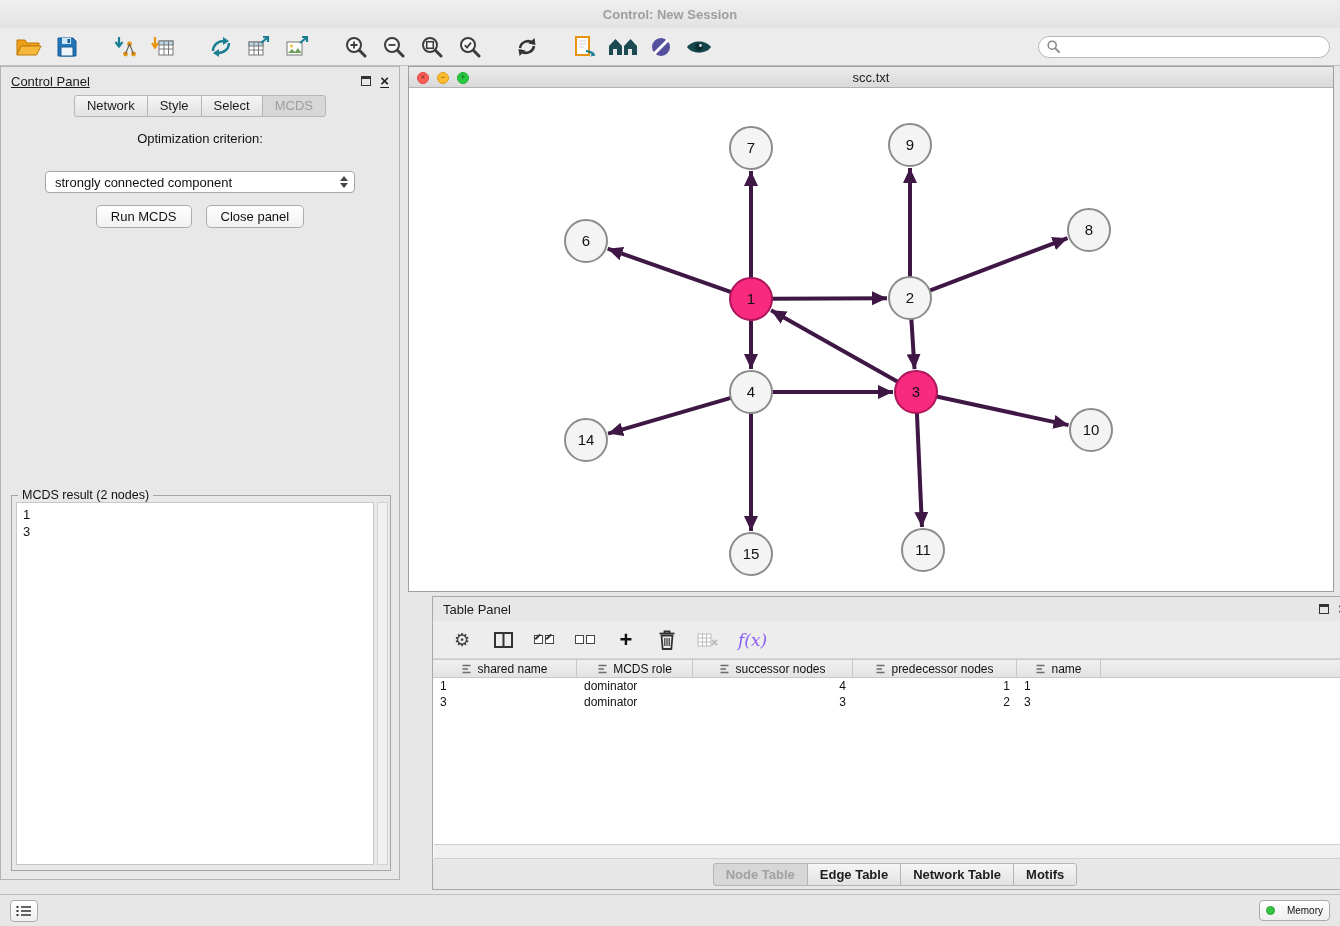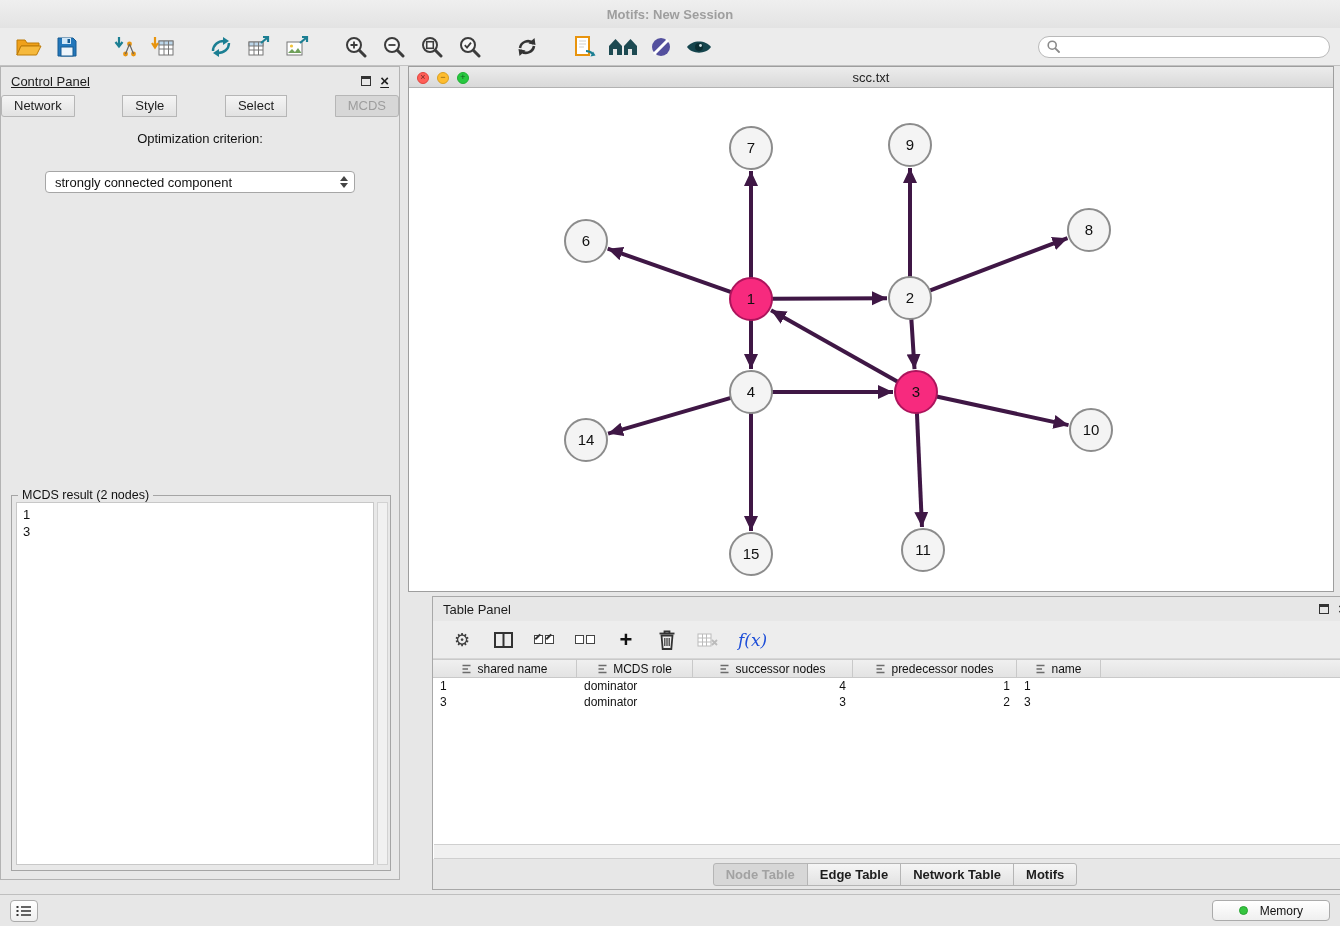--- a/index.html
+++ b/index.html
@@ -21,21 +21,21 @@
     border-radius:12px; display:flex; align-items:center; padding:0 8px; gap:5px; }
   .search-box input { border:none; outline:none; flex:1; font-size:12px; font-family:"Liberation Sans",sans-serif; background:transparent; }
 
   
   .control-panel { position:absolute; left:0; top:66px; width:400px; height:814px;
     background:#e8e8e8; border:1px solid #b3b3b3; }
   .panel-header { height:28px; display:flex; align-items:center; padding:0 10px; font-size:13px; color:#1c1c1c;text-decoration:underline; }
   .panel-header .spacer { flex:1; }
   .float-icon { width:10px; height:10px; border:1.6px solid #333; border-top-width:3px; margin-right:9px; }
   .close-icon { font-size:15px; font-weight:bold; color:#222; line-height:10px; }
-  .cp-tabs { display:flex; justify-content:space-between; height:22px; }
+  .cp-tabs { display:flex; justify-content:center; height:22px; }
   .cp-tab { padding:2px 12px; font-size:13px; border:1px solid #b6b6b6; background:linear-gradient(#f5f5f5,#e2e2e2);
     margin-left:-1px; color:#1d1d1d; height:22px; }
   .cp-tab:first-child { margin-left:0; border-radius:3px 0 0 3px; }
   .cp-tab:last-child { border-radius:0 3px 3px 0; }
   .cp-tab.active { background:#d7d7d7; color:#9d9d9d; }
   .cp-body { padding-top:14px; text-align:center; }
   .opt-label { font-size:13px; color:#111; margin-bottom:25px; }
   .dropdown { width:310px; height:22px; margin:0 auto; background:#fff; border:1px solid #a6a6a6; border-radius:4px;
     display:flex; align-items:center; padding:0 6px 0 9px; font-size:13px; color:#111; text-align:left; }
   .dropdown .dd-label { flex:1; }
@@ -68,21 +68,21 @@
   .net-canvas text { font-family:"Liberation Sans",sans-serif; fill:#111; }
 
   
   .table-panel { position:absolute; left:432px; top:596px; width:926px; height:294px;
     background:#fff; border:1px solid #a8a8a8; }
   .tp-header { height:24px; background:#e7e7e7; display:flex; align-items:center; padding:0 10px; font-size:13px; color:#1c1c1c; }
   .tp-toolbar { height:38px; background:#ededed; display:flex; align-items:center; gap:19px; padding:0 0 0 18px; border-bottom:1px solid #d6d6d6; }
   .tp-tool { display:flex; align-items:center; justify-content:center; min-width:22px; height:28px; }
   .gear-glyph { font-size:18px; color:#3f3f3f; }
   .plus-glyph { font-size:22px; font-weight:bold; color:#111; line-height:20px; }
-  .fx-glyph { font-family:"DejaVu Serif", serif; font-style:italic; font-size:17px; color:#1d4ed8; }
+  .fx-glyph { font-family:"DejaVu Serif", serif; font-style:italic; font-size:17px; color:#8b5cf6; }
   .cb-pair { display:flex; gap:2px; }
   .cb { width:9px; height:9px; border:1.5px solid #444; position:relative; background:#fff; }
   .cb.checked::after { content:""; position:absolute; left:1px; top:-2px; width:7px; height:4px;
     border-left:0; border-bottom:2px solid #333; border-right:0; transform:rotate(-45deg); transform-origin:left bottom; }
   .table-header-row { display:flex; height:19px; border-top:1px solid #c9c9c9; border-bottom:1px solid #c9c9c9; background:linear-gradient(#f0f0f0,#e3e3e3); }
   .th { display:flex; align-items:center; justify-content:center; gap:5px; border-right:1px solid #c9c9c9;
     font-size:12px; color:#111; height:100%; }
   .table-body { background:#fff; }
   .tr { display:flex; height:16px; line-height:16px; font-size:12px; color:#111; }
   .td { padding:0 7px; overflow:hidden; white-space:nowrap; }
@@ -96,31 +96,31 @@
     margin-left:-1px; color:#1d1d1d; font-weight:bold; }
   .tp-tab:first-child { border-radius:3px 0 0 3px; margin-left:0;text-align:right; }
   .tp-tab:last-child { border-radius:0 3px 3px 0; }
   .tp-tab.active { background:#d7d7d7; color:#a2a2a2; }
 
   
   .statusbar { position:absolute; left:0; bottom:0; width:1340px; height:32px; background:#e7e7e7;
     border-top:1px solid #bfbfbf; display:flex; align-items:center; padding:0 10px; }
   .sb-left-btn { width:28px; height:22px; background:linear-gradient(#fff,#efefef); border:1px solid #ababab;
     border-radius:4px; display:flex; align-items:center; justify-content:center; }
-  .memory-btn { margin-left:auto; height:21px; padding:0 26px; background:linear-gradient(#fff,#efefef);
-    border:1px solid #ababab; border-radius:4px; display:flex; align-items:center; gap:12px; font-size:12px; color:#111; }
+  .memory-btn { margin-left:auto; height:21px; padding:0 6px; background:linear-gradient(#fff,#efefef);
+    border:1px solid #ababab; border-radius:4px; display:flex; align-items:center; gap:12px; font-size:10px; color:#111; }
   .mem-dot { width:9px; height:9px; border-radius:50%; background:#35c53f; border:1px solid #27a331; }
 </style>
 </head>
 <body>
 
 <div class="app">
 
   <div class="titlebar">
-    <span>Motifs: New Session</span>
+    <span>Control: New Session</span>
   </div>
 
   <div class="toolbar">
     <div class="tb-btn">
       <svg width="26" height="22" viewBox="0 0 26 22">
         <path d="M1 4h8l2 3h12v3H5L1 19z" fill="#f0a11a" stroke="#bd7a07" stroke-width="1"></path>
         <path d="M5 10h20l-4.5 9H1z" fill="#f6b93c" stroke="#bd7a07" stroke-width="1"></path>
       </svg>
     </div>
     <div class="tb-btn">
@@ -265,20 +265,24 @@
         <span class="cp-tab active">MCDS</span>
       </div>
     <div class="cp-body">
       <div class="opt-label">Optimization criterion:</div>
       <div class="dropdown">
         <span class="dd-label">strongly connected component</span>
         <span class="stepper">
             <i class="up"></i>
             <i class="dn"></i>
           </span>
+      </div>
+      <div class="btn-row">
+        <button class="btn">Run MCDS</button>
+        <button class="btn">Close panel</button>
       </div>
     </div>
     <div class="result-group">
       <span class="result-legend">MCDS result (2 nodes)</span>
       <div class="result-text">
           <div>1</div>
           <div>3</div>
         </div>
       <div class="result-vscroll"></div>
     </div>

